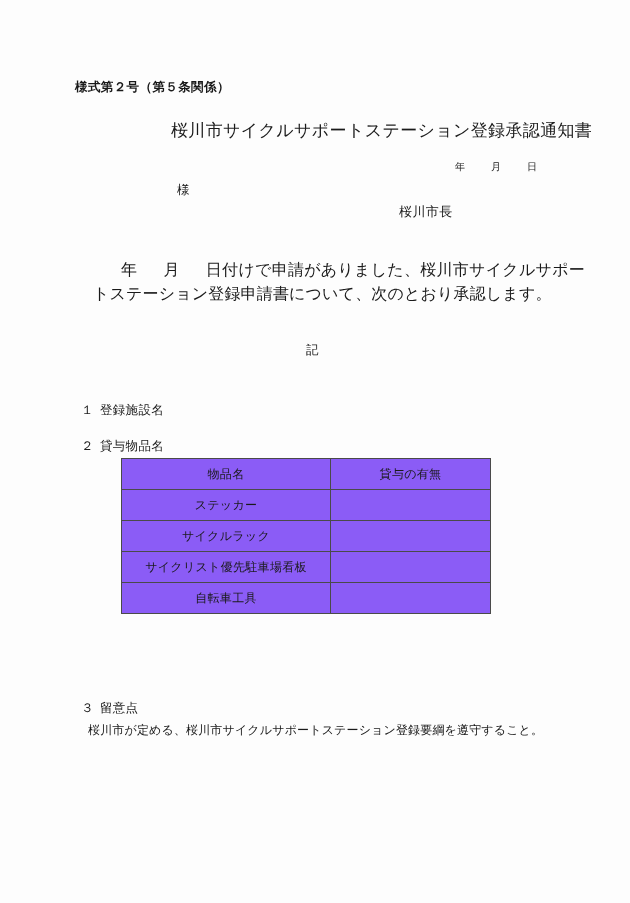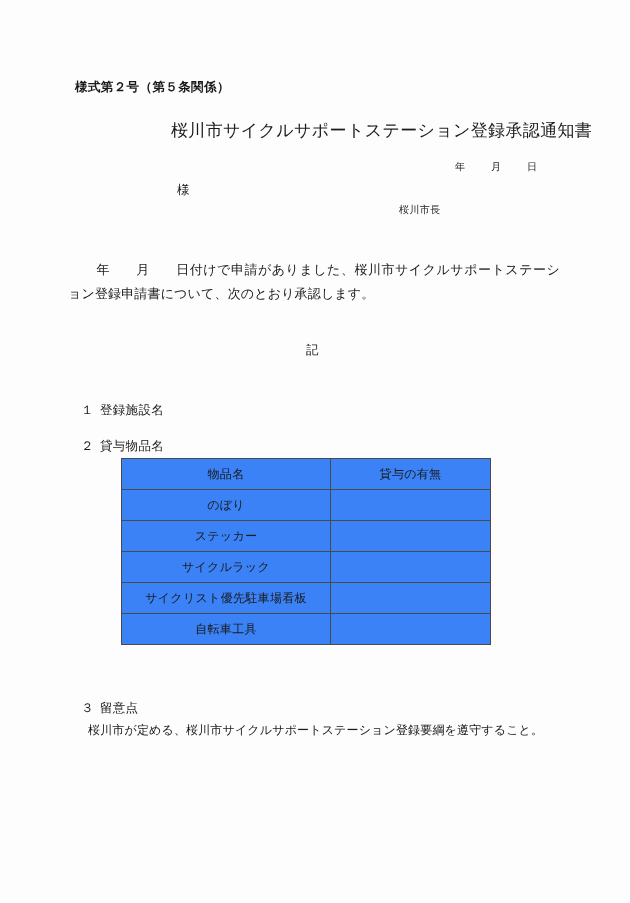--- a/index.html
+++ b/index.html
@@ -49,31 +49,31 @@
 
   .addressee {
     left: 177px;
     top: 182px;
     font-size: 12.5px;
   }
 
   .issuer {
     left: 399px;
     top: 203px;
-    font-size: 10px;
+    font-size: 13px;
     letter-spacing: 0.4px;
   }
 
   
   .body-para {
     position: absolute;
-    left: 68px;
+    left: 93px;
     top: 258px;
     width: 492px;
-    font-size: 13px;
+    font-size: 16px;
     line-height: 24px;
     letter-spacing: 0.15px;
     text-align: justify;
   }
   .body-para .lead { display: inline-block; width: 28px; }
   .body-para .slot { display: inline-block; width: 26px; }
 
   .ki {
     left: 306px;
     top: 342px;
@@ -117,21 +117,21 @@
   .goods-table th,
   .goods-table td {
     border: 1px solid #4a4a4a;
     height: 30px;
     padding: 0 4px;
     text-align: center;
     vertical-align: middle;
     font-size: 12px;
     font-weight: normal;
     letter-spacing: 0.3px;
-    background: #3b82f6;
+    background: #8b5cf6;
   }
 </style>
 </head>
 <body>
 
 <div class="page">
 
   <div class="abs form-no">様式第２号（第５条関係）</div>
 
   <div class="abs doc-title">桜川市サイクルサポートステーション登録承認通知書</div>
@@ -164,24 +164,20 @@
         <col class="c2">
       </colgroup>
     <thead>
       <tr>
         <th>物品名</th>
         <th>貸与の有無</th>
       </tr>
     </thead>
     <tbody>
       <tr>
-        <td>のぼり</td>
-        <td></td>
-      </tr>
-      <tr>
         <td>ステッカー</td>
         <td></td>
       </tr>
       <tr>
         <td>サイクルラック</td>
         <td></td>
       </tr>
       <tr>
         <td>サイクリスト優先駐車場看板</td>
         <td></td>

